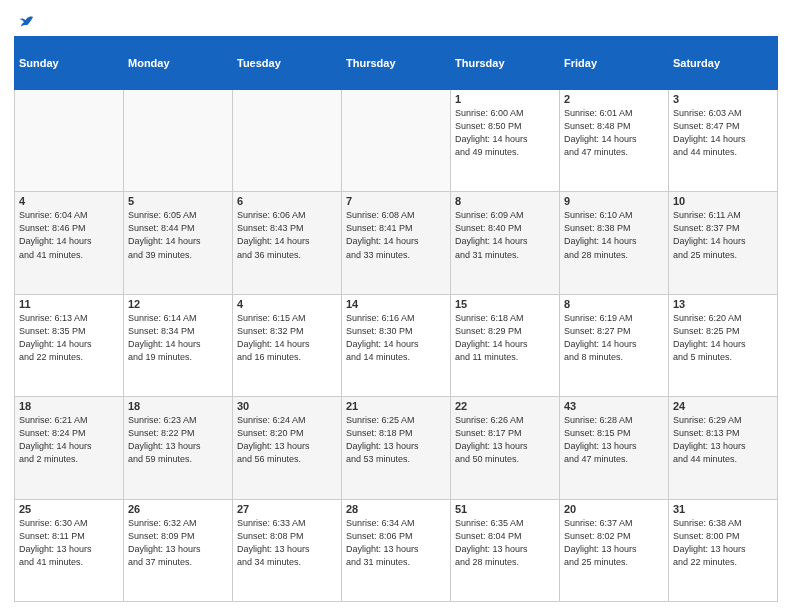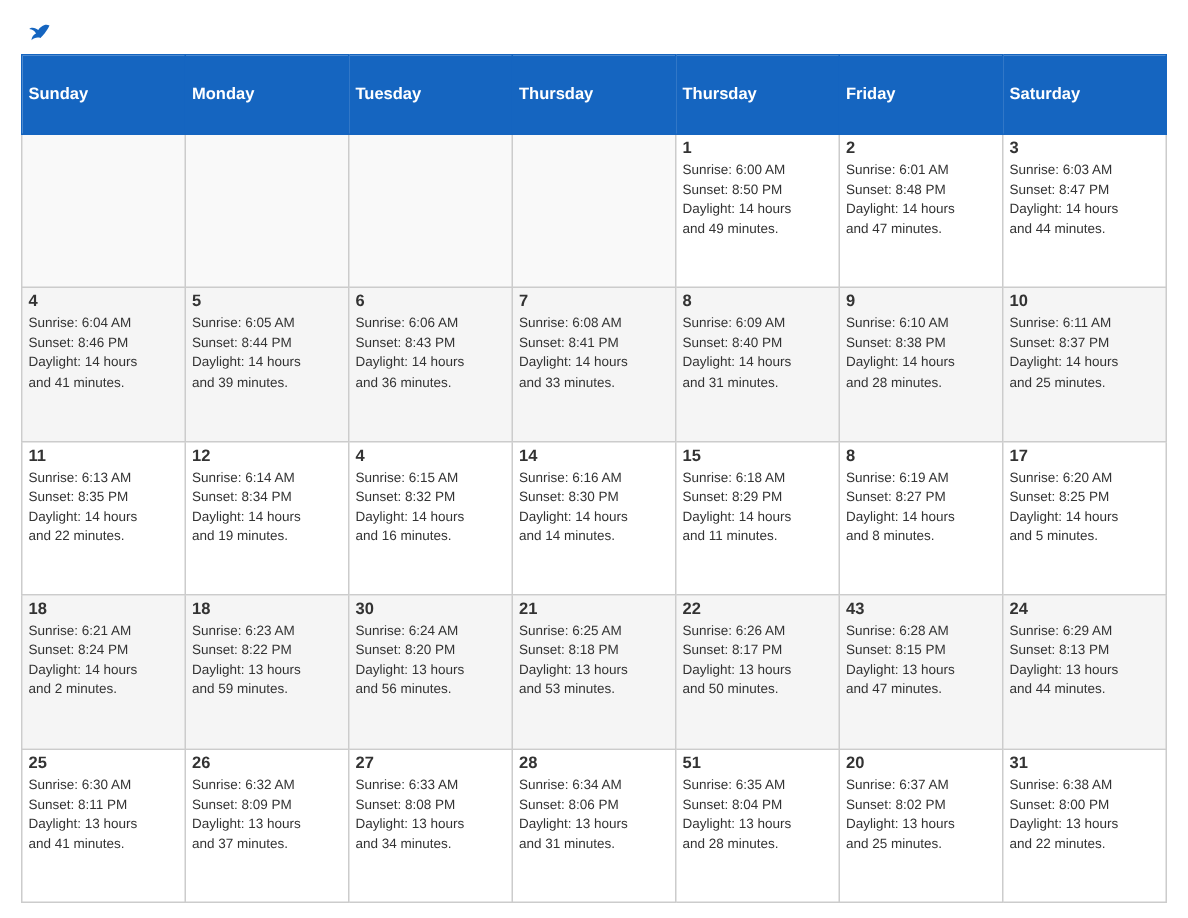--- a/index.html
+++ b/index.html
@@ -194,21 +194,21 @@
           </td>
           <td>
             <span class="day-num">15</span>
             <div class="day-detail">Sunrise: 6:18 AM<br>Sunset: 8:29 PM<br>Daylight: 14 hours<br>and 11 minutes.</div>
           </td>
           <td>
             <span class="day-num">8</span>
             <div class="day-detail">Sunrise: 6:19 AM<br>Sunset: 8:27 PM<br>Daylight: 14 hours<br>and 8 minutes.</div>
           </td>
           <td>
-            <span class="day-num">17</span>
+            <span class="day-num">13</span>
             <div class="day-detail">Sunrise: 6:20 AM<br>Sunset: 8:25 PM<br>Daylight: 14 hours<br>and 5 minutes.</div>
           </td>
         </tr>
         <tr>
           <td>
             <span class="day-num">18</span>
             <div class="day-detail">Sunrise: 6:21 AM<br>Sunset: 8:24 PM<br>Daylight: 14 hours<br>and 2 minutes.</div>
           </td>
           <td>
             <span class="day-num">18</span>

